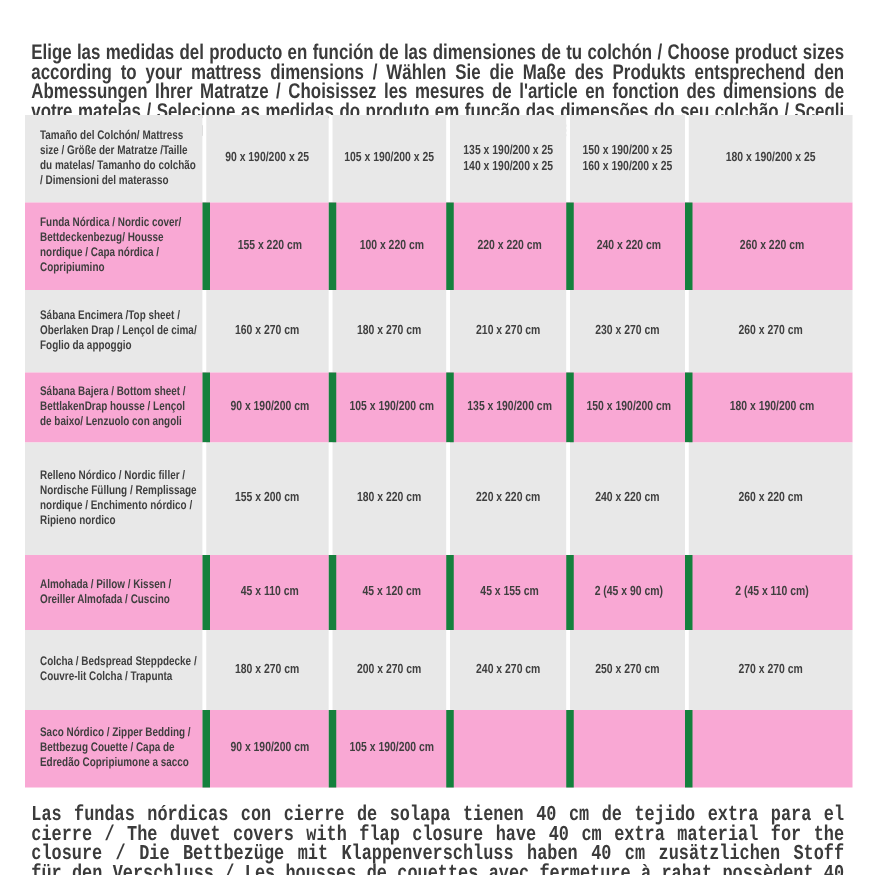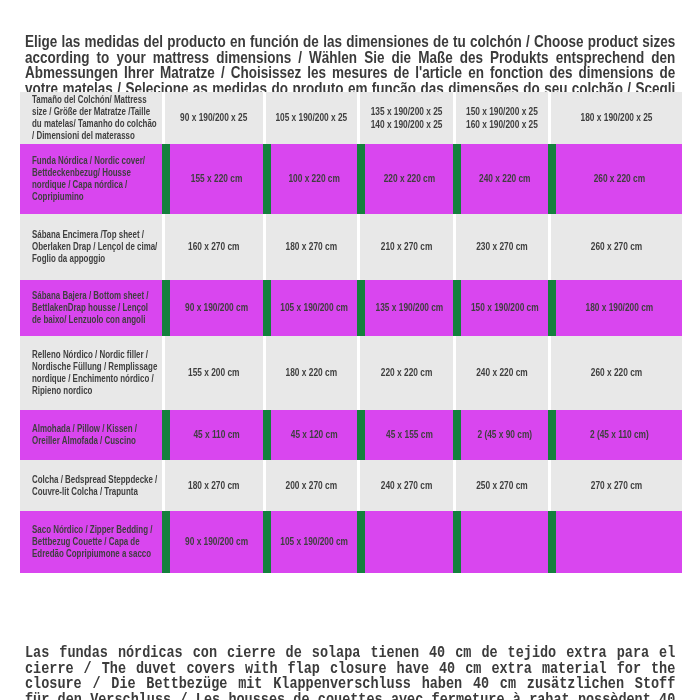--- a/index.html
+++ b/index.html
@@ -21,31 +21,31 @@
   .blurb.bottom { top: 628px; font-family: Liberation Mono, monospace; }
 
   table.sizes { position: absolute; top: 92px; left: 20px; width: 662px;
                 table-layout: fixed; border-collapse: separate; border-spacing: 0; }
   td { vertical-align: middle; padding: 0; }
   td.lbl { padding-left: 12px; padding-right: 4px; }
   td.lbl .cnd  { font-weight: bold; font-size: 10px;   line-height: 12px; }
   td.val .cndc { font-weight: bold; font-size: 10.5px; line-height: 13.5px; }
 
   tr.stripe td { background: #e8e8e8; }
-  tr.plain  td { background: #d946ef; }
+  tr.plain  td { background: #f9a8d4; }
   tr.stripe td + td { border-left: 3px solid #ffffff; }
-  tr.plain  td + td { border-left: 8px solid #15803d; }
-
-  tr:nth-child(1) td { height: 52px; }
+  tr.plain  td + td { border-left: 6px solid #15803d; }
+
+  tr:nth-child(1) td { height: 70px; }
   tr:nth-child(2) td { height: 70px; }
   tr:nth-child(3) td { height: 66px; }
   tr:nth-child(4) td { height: 56px; }
-  tr:nth-child(5) td { height: 74px; }
-  tr:nth-child(6) td { height: 50px; }
-  tr:nth-child(7) td { height: 51px; }
+  tr:nth-child(5) td { height: 90px; }
+  tr:nth-child(6) td { height: 60px; }
+  tr:nth-child(7) td { height: 64px; }
   tr:nth-child(8) td { height: 62px; }
 </style>
 </head>
 <body>
 
 <div class="page">
 
   <p class="blurb top">
     <span class="cndblk">Elige las medidas del producto en función de las dimensiones de tu colchón / Choose product sizes according to your mattress dimensions / Wählen Sie die Maße des Produkts entsprechend den Abmessungen Ihrer Matratze / Choisissez les mesures de l'article en fonction des dimensions de votre matelas / Selecione as medidas do produto em função das dimensões do seu colchão / Scegli le dimensioni del prodotto in base alle dimensioni del tuo materasso</span>
   </p>

